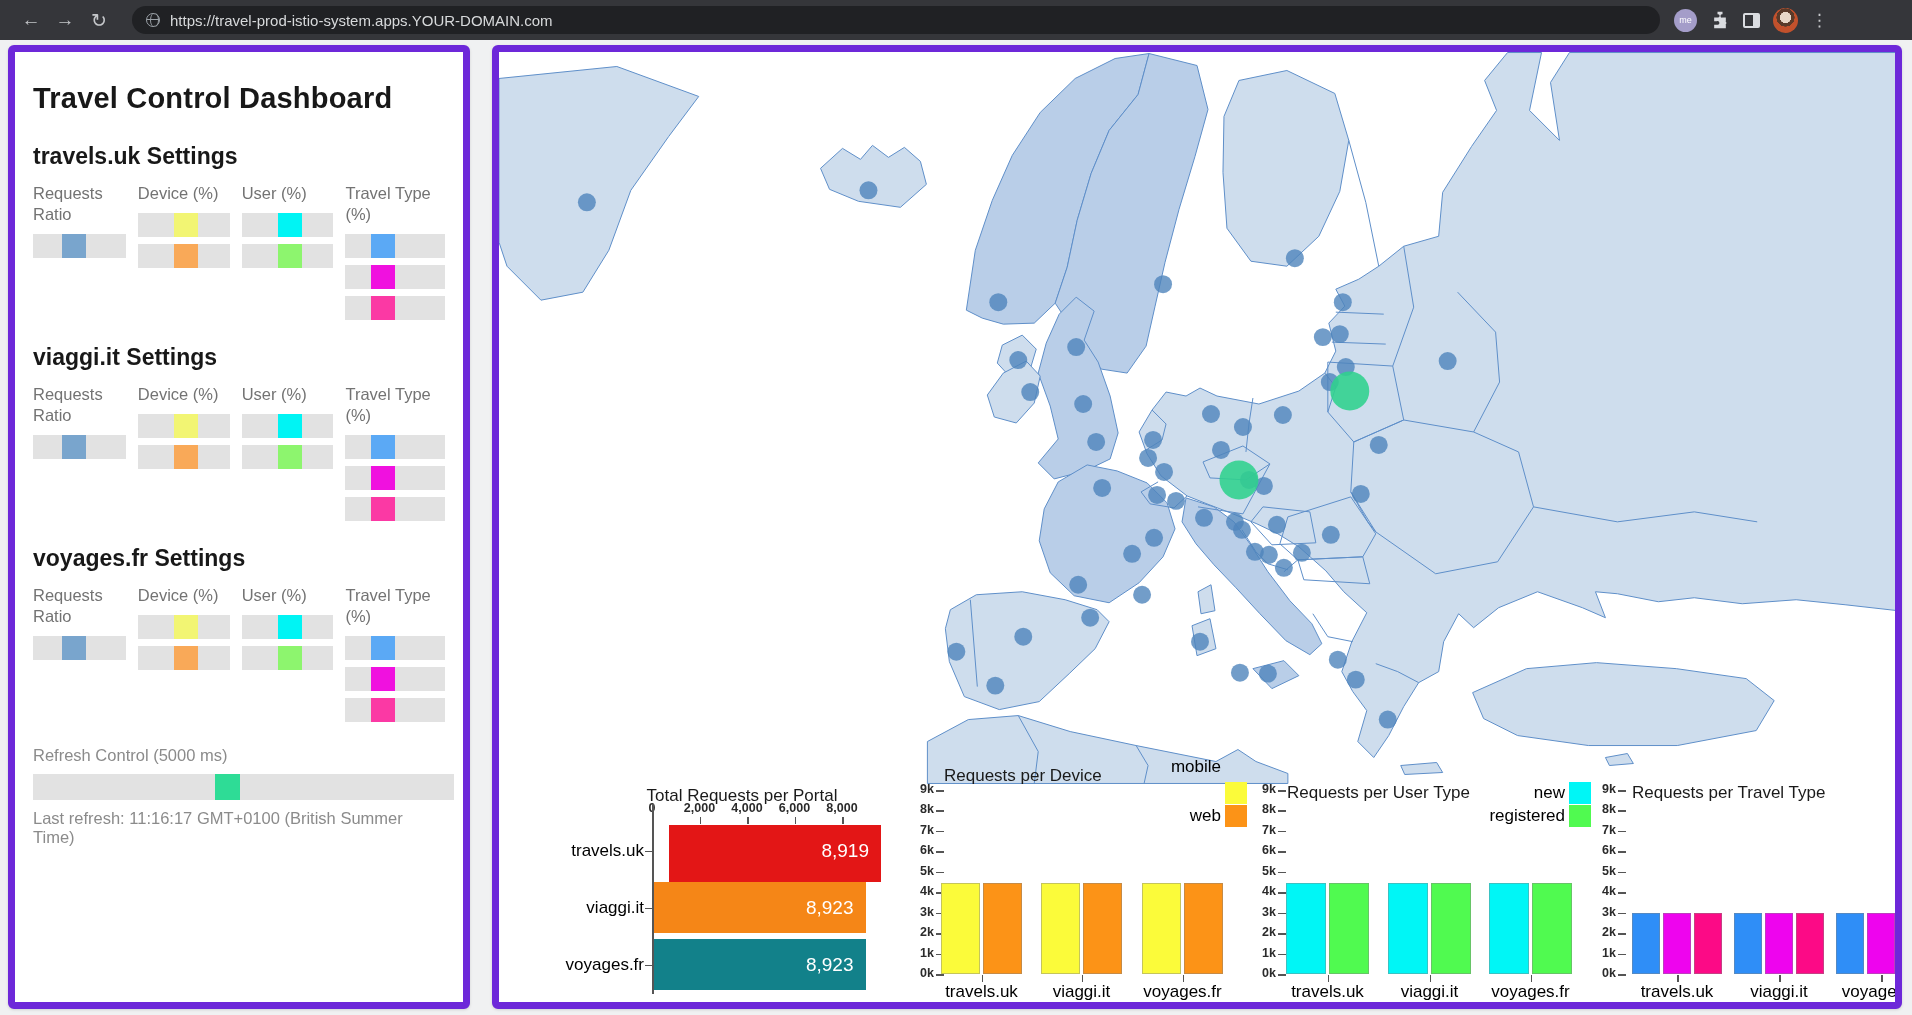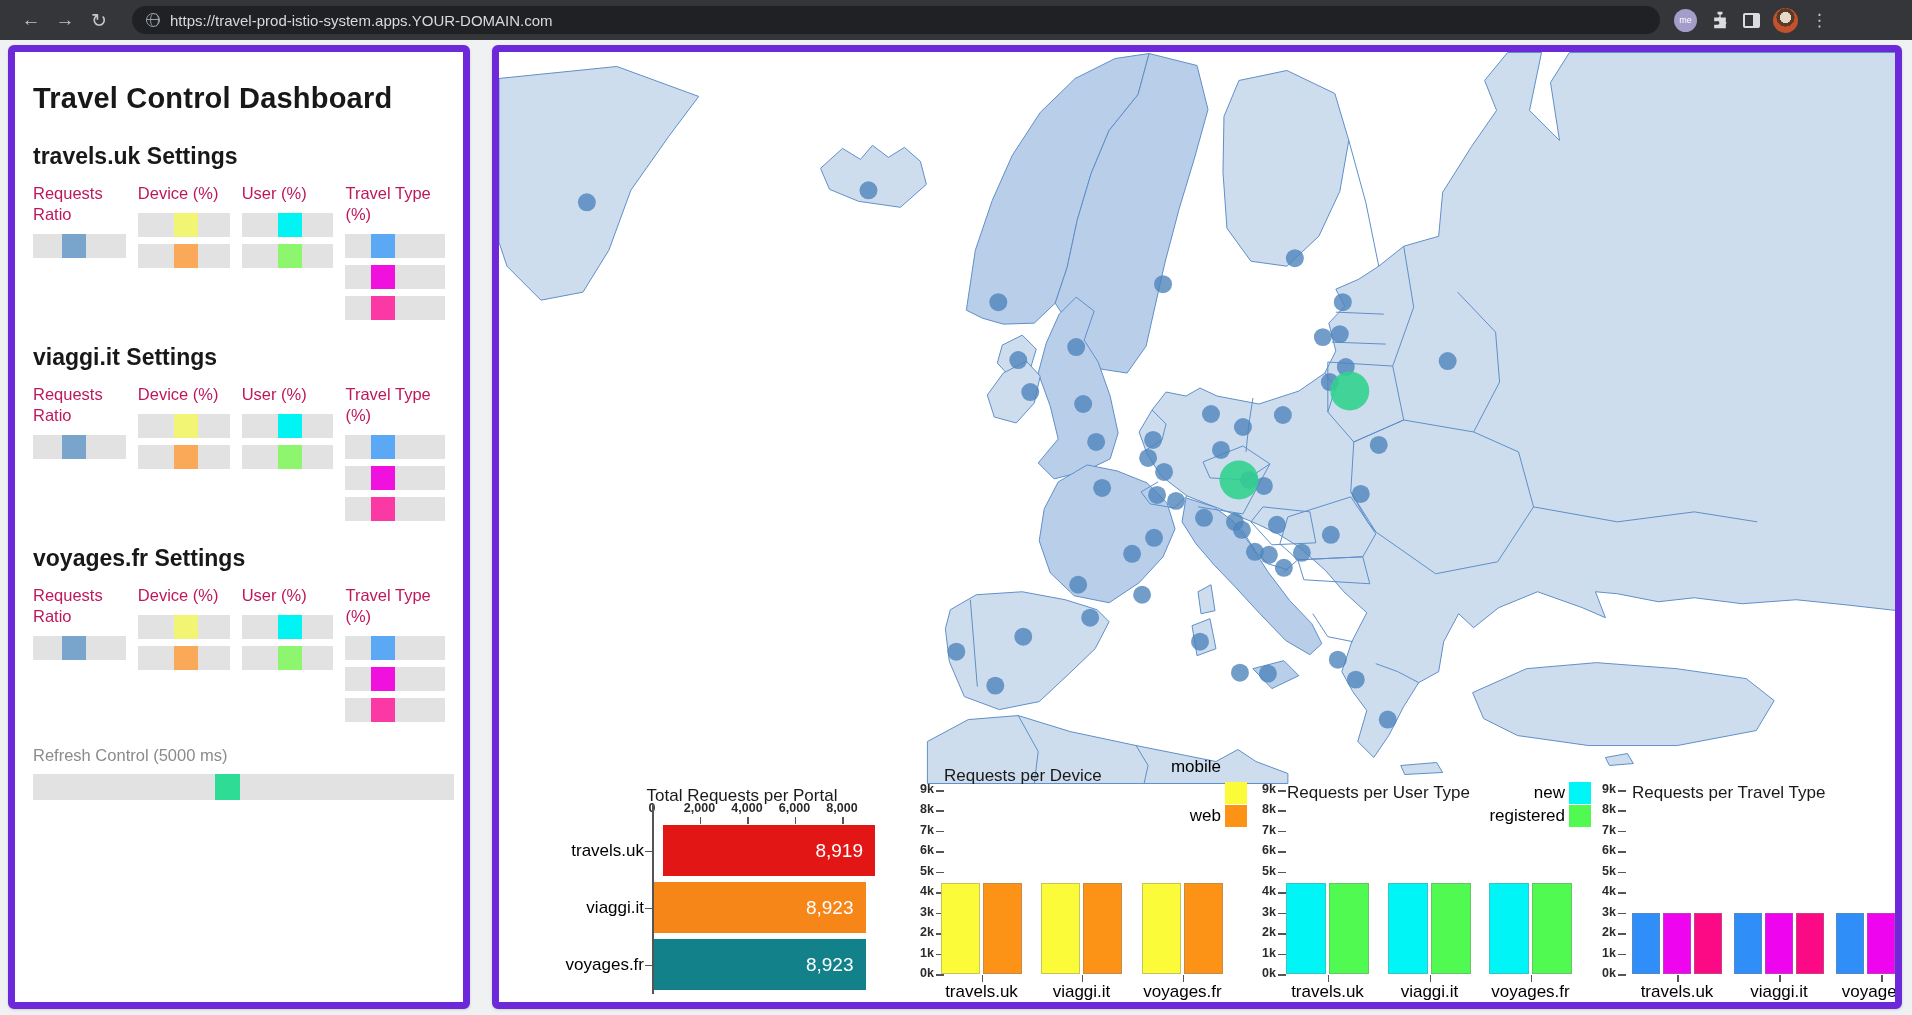--- a/index.html
+++ b/index.html
@@ -35,21 +35,21 @@
     border-radius:6px; box-shadow:0 1px 3px rgba(0,0,0,.13); }
   #sideCard { left:8px; top:45px; width:462px; height:964px; padding:30px 18px 0 18px; overflow:hidden; }
   #mapCard  { left:492px; top:45px; width:1410px; height:964px; overflow:hidden; }
 
   
   .side-title { font-size:29px; font-weight:700; color:#181818; margin-bottom:28px; letter-spacing:.2px; }
   .section h2, .global h2 { font-size:23px; font-weight:700; color:#181818; margin-bottom:13px; }
   .section { margin-bottom:17px; }
   .cols { display:flex; }
   .col { display:flex; flex-direction:column; }
-  .col-label { color:#be185d; font-size:16.5px; line-height:21px; margin-bottom:9px; }
+  .col-label { color:#737373; font-size:16.5px; line-height:21px; margin-bottom:9px; }
   .track { background:#e2e2e2; height:24px; position:relative; margin-bottom:7px; }
   .thumb { position:absolute; top:0; height:24px; width:24px; }
   .global .refresh-label { color:#8b8b8b; font-size:16.5px; margin:6px 0 9px; }
   .g-track { background:#e2e2e2; height:26px; width:421px; position:relative; }
   .g-thumb { position:absolute; top:0; height:26px; width:25px; }
   .last-refresh { color:#8b8b8b; font-size:16.5px; margin-top:9px; }
 
   
   svg.map { position:absolute; left:0; top:0; }
   .country { stroke-width:1; }
@@ -212,20 +212,21 @@
             </div>
           </div>
         </div>
       </div>
     </div>
   <div class="global">
     <div class="refresh-label">Refresh Control (5000 ms)</div>
     <div class="g-track">
       <div class="g-thumb" id="refreshThumb" style="background: rgb(46, 220, 150); left: 182px;"></div>
     </div>
+    <div class="last-refresh">Last refresh: 11:16:17 GMT+0100 (British Summer Time)</div>
   </div>
 </div>
 
 <div id="mapCard" class="card">
   <svg class="map" width="1408" height="732" viewBox="0 0 1410 732">
     <g id="countries">
       <path class="country base" d="M0,26 L118,14 L200,44 L170,84 L132,138 L110,198 L84,240 L42,248 L8,214 L0,190 Z" fill="#cedded" stroke="#5e8fc9"></path>
       <path class="country base" d="M322,116 L344,96 L362,107 L374,93 L390,105 L406,95 L422,109 L428,132 L402,155 L360,149 L331,137 Z" fill="#cedded" stroke="#5e8fc9"></path>
       <path class="country dark" d="M468,258 L477,198 L494,148 L514,103 L542,60 L577,26 L617,6 L651,1 L640,42 L611,78 L593,121 L579,168 L569,215 L557,251 L536,271 L505,272 L484,266 Z" fill="#b9cee8" stroke="#5e8fc9"></path>
       <path class="country dark" d="M651,1 L699,13 L710,57 L697,104 L681,157 L667,210 L657,254 L648,294 L629,321 L603,317 L586,295 L557,251 L569,215 L579,168 L593,121 L611,78 L640,42 Z" fill="#b9cee8" stroke="#5e8fc9"></path>
@@ -338,21 +339,21 @@
       <div class="dash" style="left: 168.5px; top: 765px; width: 1.5px; height: 7px;"></div>
       <div class="ticklbl" style="left: 192px; top: 749px; width: 48px; text-align: center;">4,000</div>
       <div class="dash" style="left: 216px; top: 765px; width: 1.5px; height: 7px;"></div>
       <div class="ticklbl" style="left: 239.5px; top: 749px; width: 48px; text-align: center;">6,000</div>
       <div class="dash" style="left: 263.5px; top: 765px; width: 1.5px; height: 7px;"></div>
       <div class="ticklbl" style="left: 287px; top: 749px; width: 48px; text-align: center;">8,000</div>
       <div class="dash" style="left: 311px; top: 765px; width: 1.5px; height: 7px;"></div>
       <div class="dash" style="left: 121px; top: 752px; width: 1.5px; height: 190px;"></div>
       <div class="catlbl" style="left: 0px; top: 773px; width: 113px; height: 51px; line-height: 51px; text-align: right;">travels.uk</div>
       <div class="dash" style="left: 114px; top: 798.5px; width: 7px; height: 1.5px;"></div>
-      <div style="left: 132px; top: 773px; width: 212px; height: 51px; background: rgb(227, 22, 22);">
+      <div style="left: 138px; top: 773px; width: 212px; height: 57px; background: rgb(227, 22, 22);">
         <div class="valuelbl" style="right: 12px; top: 0px; height: 51px; line-height: 51px;">8,919</div>
       </div>
       <div class="catlbl" style="left: 0px; top: 830px; width: 113px; height: 51px; line-height: 51px; text-align: right;">viaggi.it</div>
       <div class="dash" style="left: 114px; top: 855.5px; width: 7px; height: 1.5px;"></div>
       <div style="left: 122.5px; top: 830px; width: 212px; height: 51px; background: rgb(245, 134, 23);">
         <div class="valuelbl" style="right: 12px; top: 0px; height: 51px; line-height: 51px;">8,923</div>
       </div>
       <div class="catlbl" style="left: 0px; top: 887px; width: 113px; height: 51px; line-height: 51px; text-align: right;">voyages.fr</div>
       <div class="dash" style="left: 114px; top: 912.5px; width: 7px; height: 1.5px;"></div>
       <div style="left: 122.5px; top: 887px; width: 212px; height: 51px; background: rgb(18, 129, 138);">

